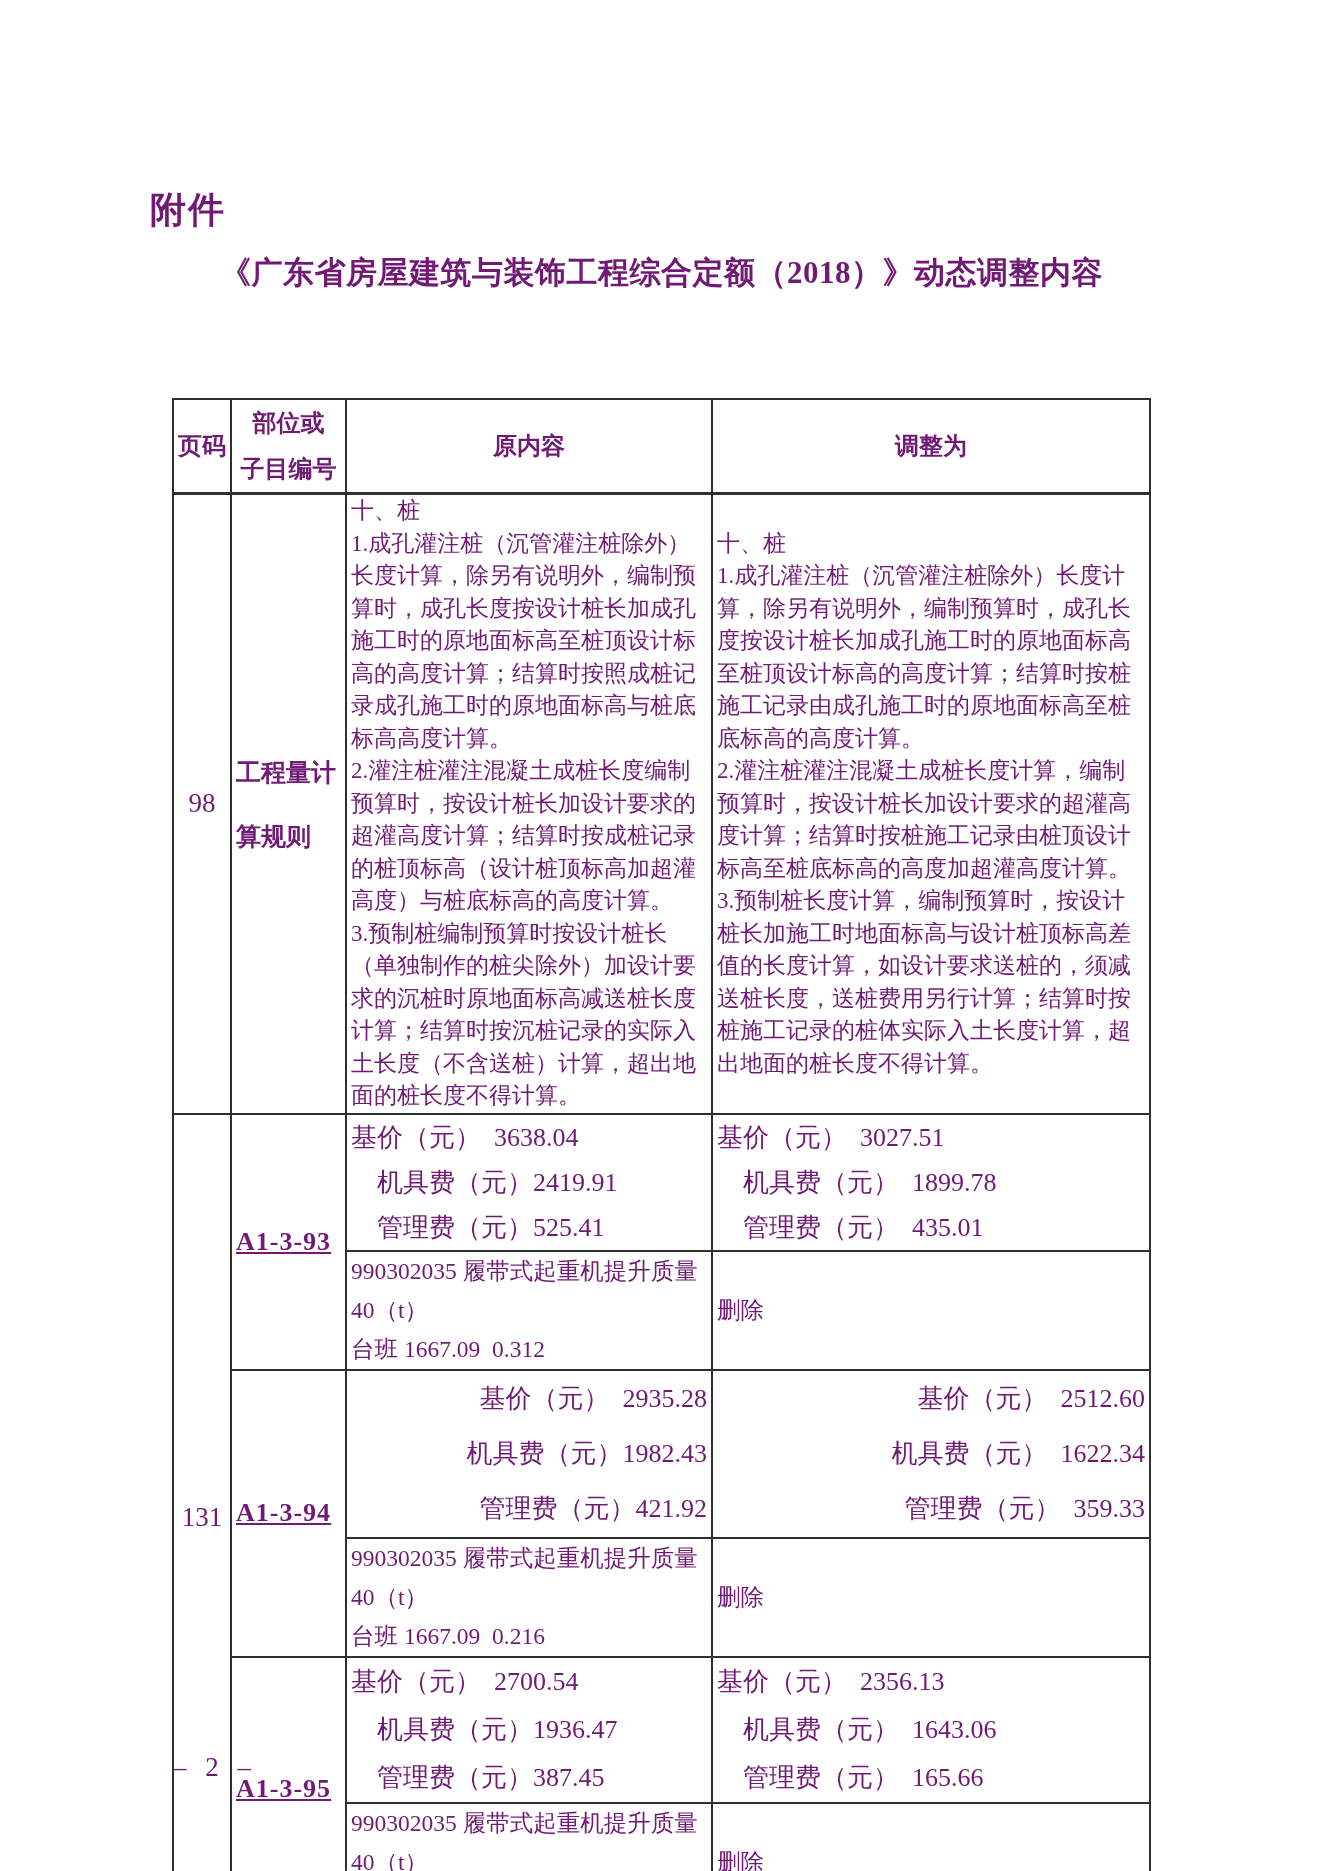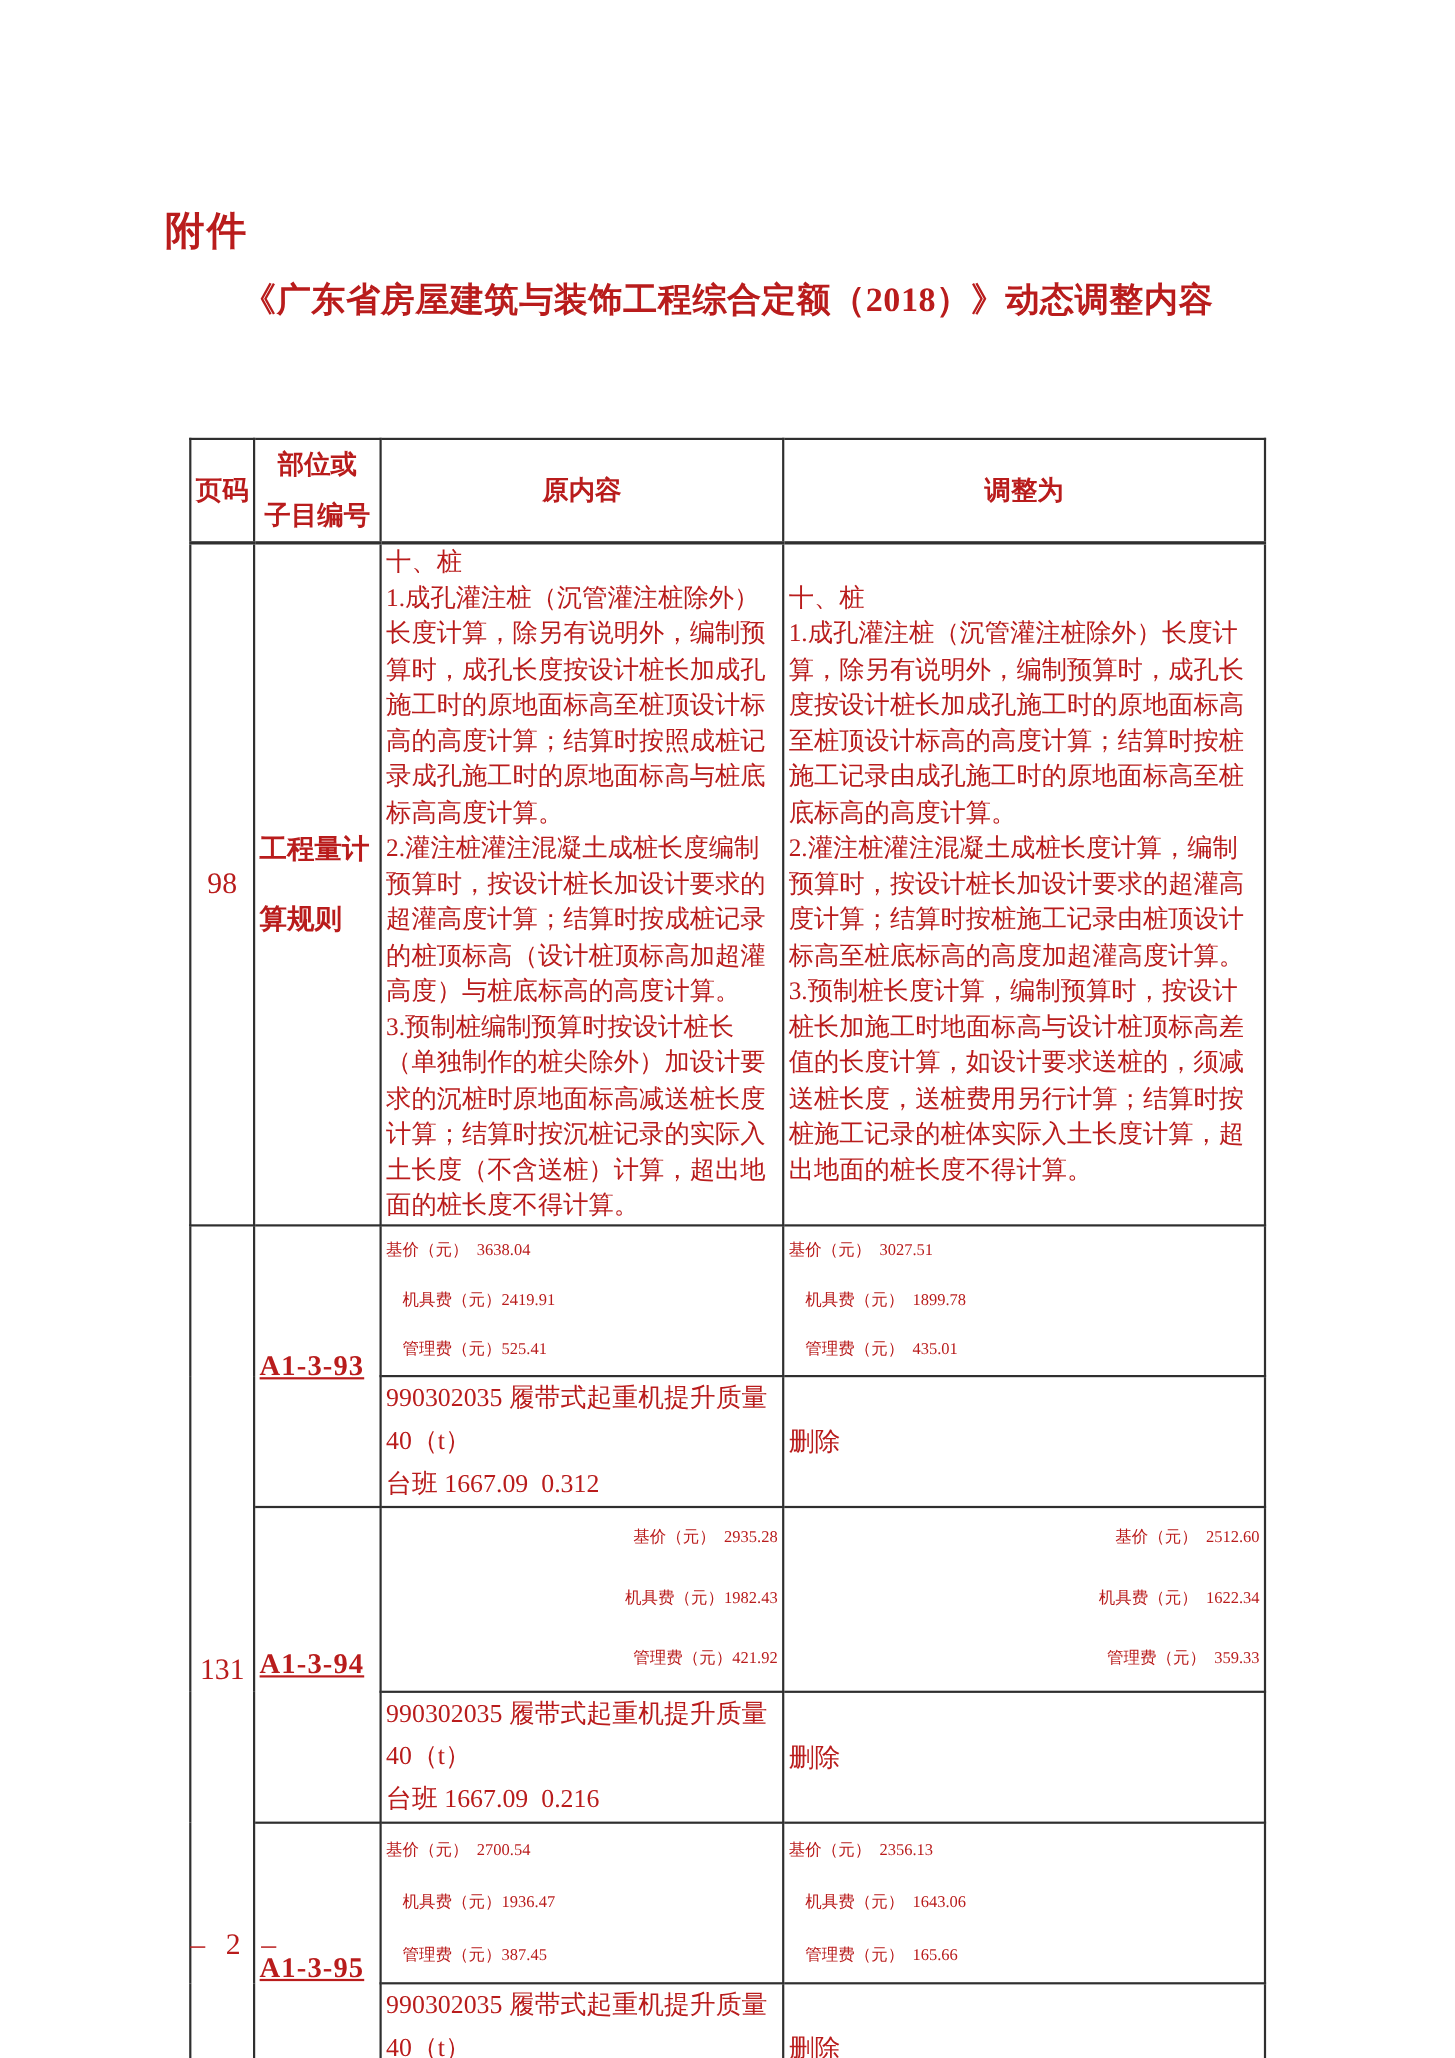--- a/index.html
+++ b/index.html
@@ -1,17 +1,17 @@
 <!DOCTYPE html>
 <html><head>
 <meta charset="utf-8">
 <style>
   html,body{margin:0;padding:0;background:#e8e8e8;}
   .page{position:relative;width:1323px;height:1871px;background:#ffffff;margin:0 auto;
-        font-family:"Liberation Serif","DejaVu Serif",serif;color:#b91c1c;overflow:hidden;}
+        font-family:"Liberation Serif","DejaVu Serif",serif;color:#701a75;overflow:hidden;}
   .attachment{position:absolute;left:150px;top:186px;font-size:36px;font-weight:700;
         font-family:"Liberation Sans","DejaVu Sans",sans-serif;letter-spacing:2px;}
   .doc-title{position:absolute;left:150px;top:252px;width:1023px;text-align:center;
         font-size:31px;font-weight:700;letter-spacing:0.5px;
         font-family:"Liberation Serif","DejaVu Serif",serif;}
   table.adjust{position:absolute;left:172px;top:398px;width:977px;border-collapse:collapse;
         table-layout:fixed;}
   table.adjust th,table.adjust td{border:2px solid #2f2f2f;padding:0 4px;overflow:hidden;}
   table.adjust th{font-family:"Liberation Sans","DejaVu Sans",sans-serif;font-weight:700;
         font-size:24px;text-align:center;vertical-align:middle;border-bottom-width:3px;}
@@ -21,21 +21,21 @@
   tr.h-a94p{height:168px;} tr.h-a94m{height:66px;}
   tr.h-a95p{height:146px;} tr.h-a95m{height:93px;}
   .th-two{white-space:pre-line;line-height:46px;}
   .cell-page{font-size:27px;text-align:center;vertical-align:middle;}
   .cell-section{font-family:"Liberation Sans","DejaVu Sans",sans-serif;font-weight:700;
         font-size:25px;text-align:left;vertical-align:middle;white-space:pre-line;line-height:64px;margin-left:48px;}
   .cell-code{font-size:26px;font-weight:700;vertical-align:middle;
         letter-spacing:1px;text-decoration:underline;}
   .cell-rich{font-size:23px;line-height:32.5px;vertical-align:middle;white-space:pre-wrap;
         text-align:left;}
-  .cell-prices{font-size:15px;vertical-align:middle;white-space:pre-wrap;text-align:left;font-family:Liberation Serif, serif;}
+  .cell-prices{font-size:26px;vertical-align:middle;white-space:pre-wrap;text-align:left;font-family:Liberation Serif, serif;}
   .lh93{line-height:45px;} .lh94{line-height:55px;text-align:right;} .lh95{line-height:48px;margin-top:34px;}
   .cell-machine{font-size:23.5px;line-height:39px;vertical-align:middle;
         white-space:pre-wrap;text-align:left;border-radius:12px;}
   .cell-delete{font-size:23.5px;vertical-align:middle;text-align:left;border-radius:10px;}
   .footer-num{position:absolute;left:173px;top:1752px;font-size:27px;letter-spacing:6px;}
 </style>
 </head>
 <body>
 
 <div class="page">

